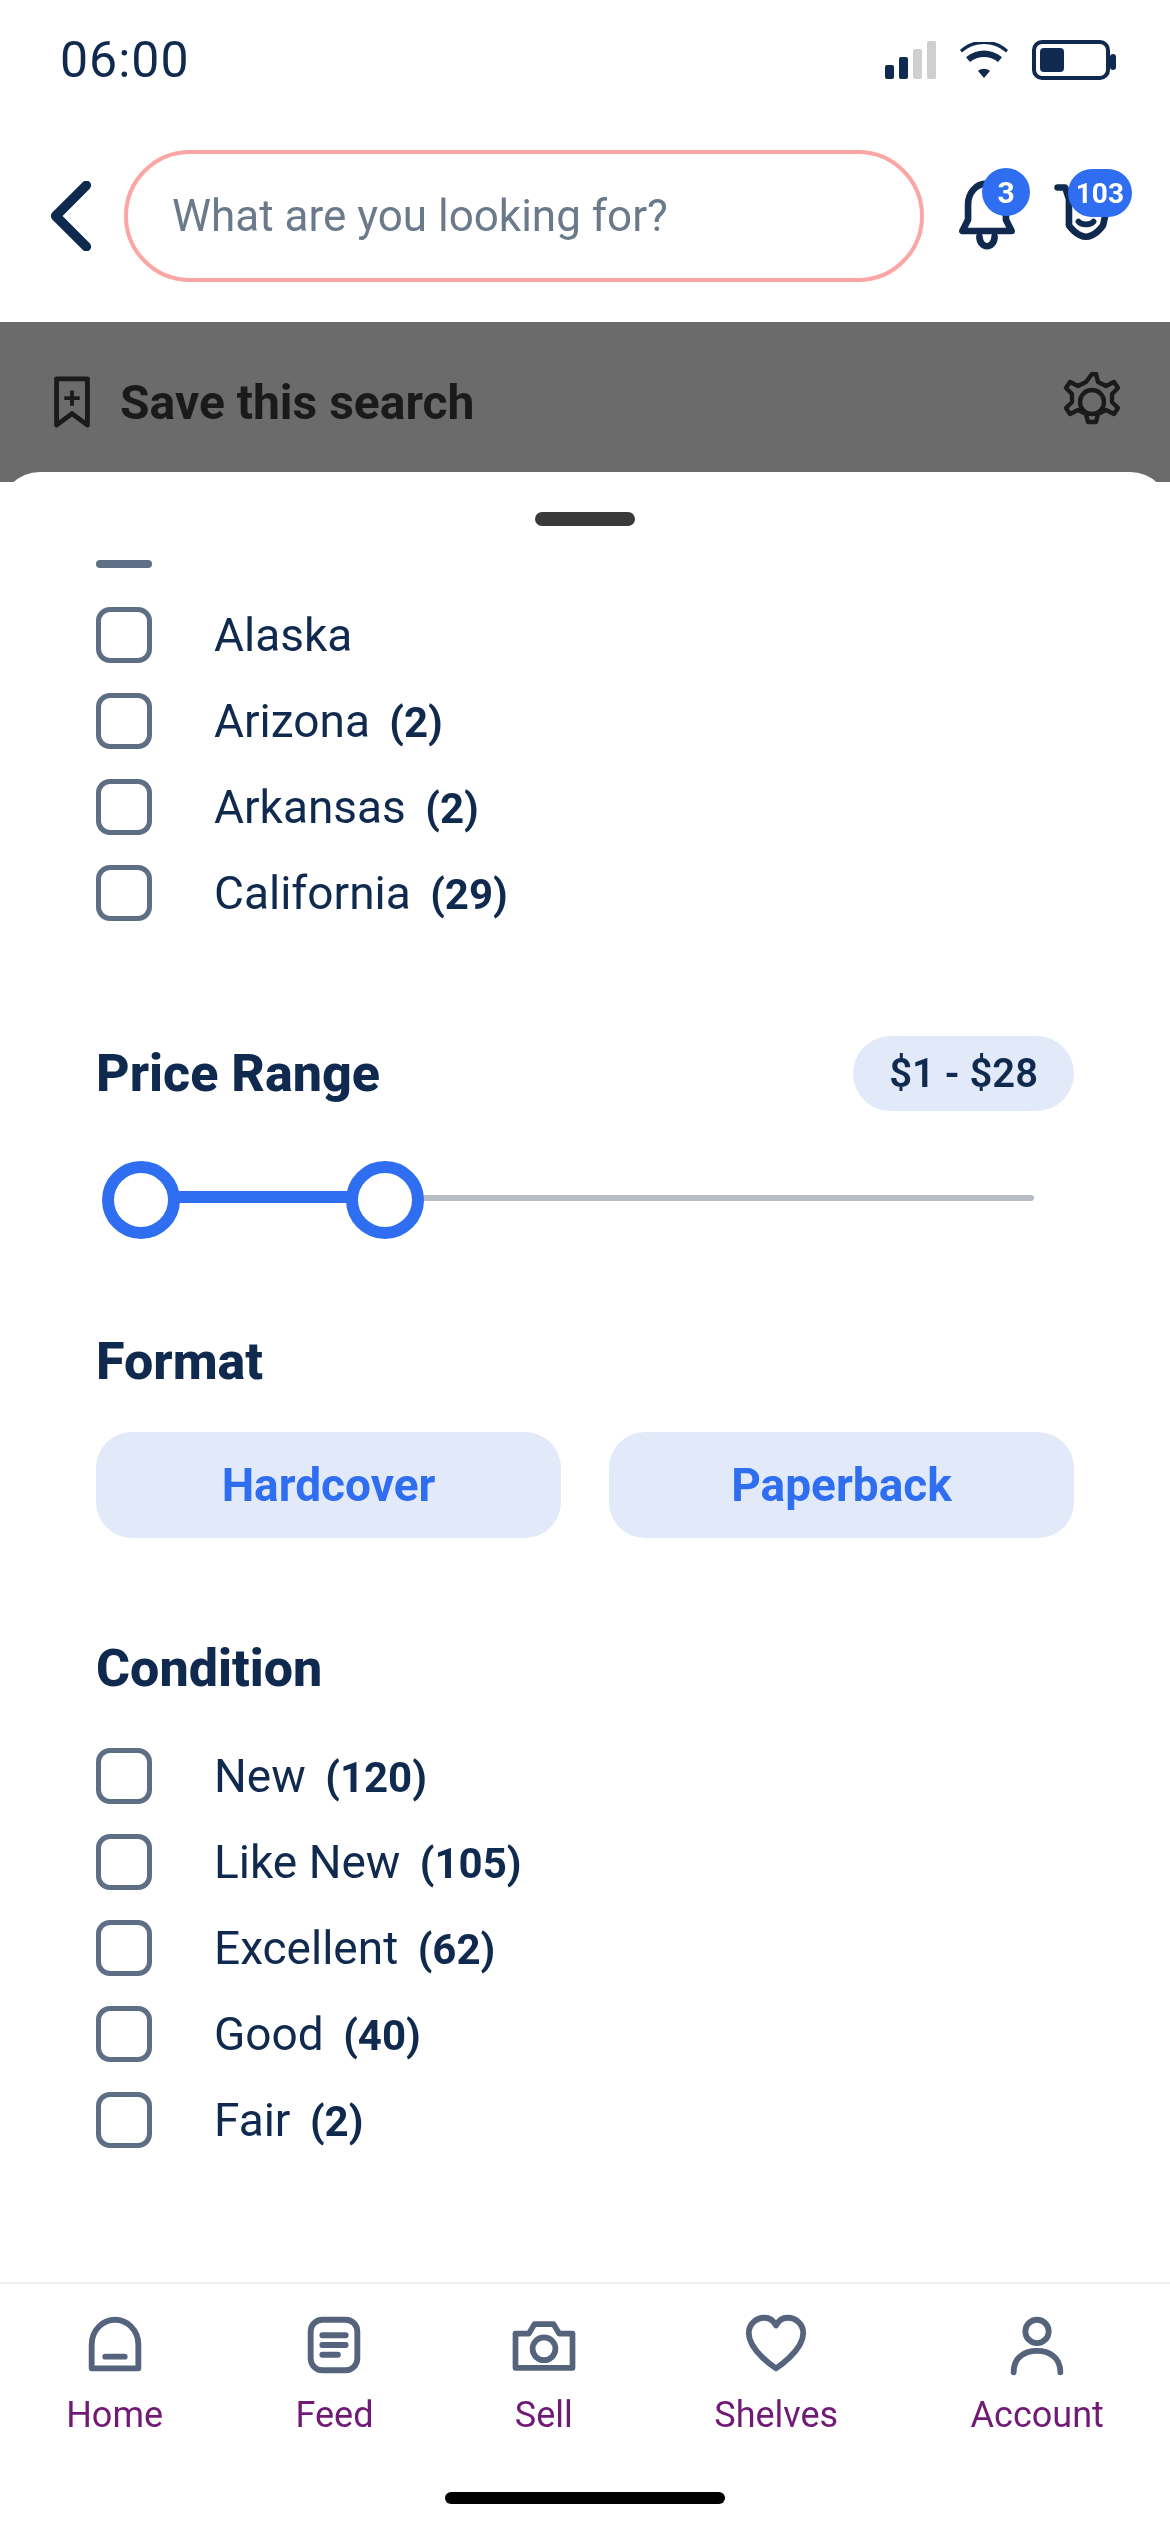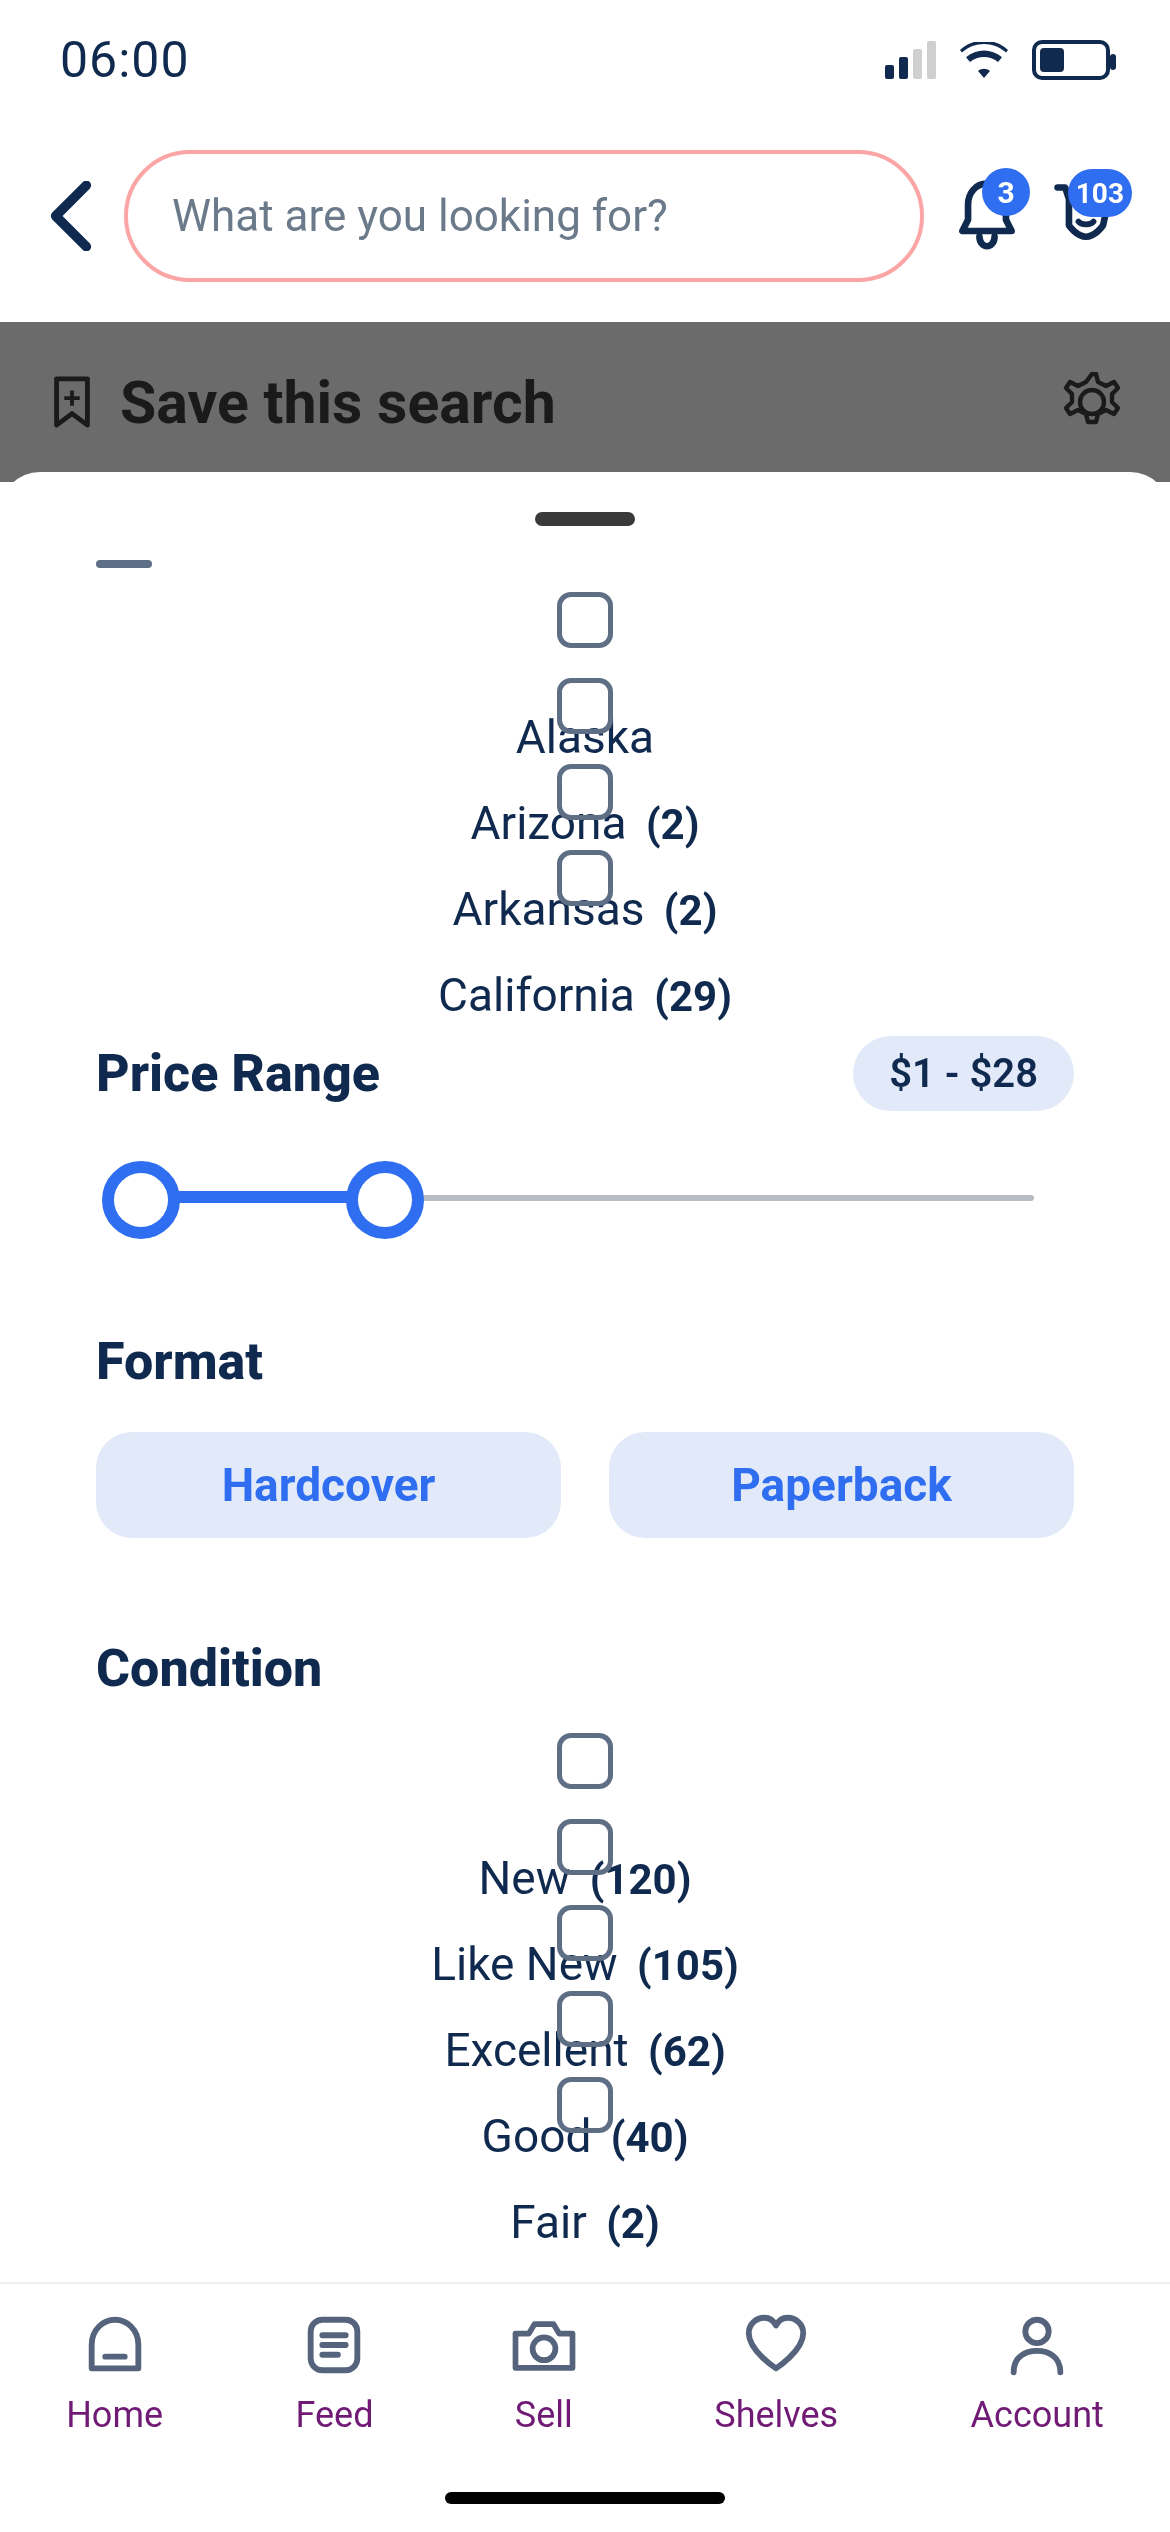--- a/index.html
+++ b/index.html
@@ -23,29 +23,29 @@
   .back-btn svg { display:block; }
   .search-box { flex:1; height:132px; border:4px solid #fca5a5; border-radius:66px; background:#fff; display:flex; align-items:center; padding:0 44px; }
   .search-box span { font-size:44px; color:#6b7a8a; }
   .bell-wrap, .cart-wrap { position:relative; }
   .badge { position:absolute; top:-10px; right:-10px; background:#2f6ef0; color:#fff; border-radius:999px; height:48px; min-width:48px; padding:0 8px; display:flex; align-items:center; justify-content:center; font-size:30px; font-weight:700; }
   .badge.wide { min-width:62px; font-size:28px;text-align:center; }
 
   
   .save-bar { background:#6b6b6b; height:160px; display:flex; align-items:center; justify-content:space-between; padding:0 48px; }
   .save-left { display:flex; align-items:center; gap:24px; }
-  .save-left span { font-size:59px; font-weight:700; color:#1a1a1a; }
+  .save-left span { font-size:48px; font-weight:700; color:#1a1a1a; }
   .gear-icon svg { display:block; }
 
   
   .sheet { position:relative; margin-top:-10px; background:#fff; border-top-left-radius:40px; border-top-right-radius:40px; padding:40px 0 0 0; }
   .grabber { width:100px; height:14px; background:#3a3a3a; border-radius:7px; margin:0 auto 34px auto; }
 
   .checkbox-list { padding:0 96px; }
-  .cb-row { display:flex; align-items:center; gap:62px; height:86px;flex-direction:column; }
+  .cb-row { display:flex; align-items:center; gap:62px; height:86px; }
   .cb { width:56px; height:56px; border:5px solid #5e6e85; border-radius:14px; flex-shrink:0; }
   .cb-label { font-size:46px; color:#0f2a4e; }
   .cb-label .count { font-weight:700; font-size:42px; margin-left:8px; }
   .partial-box { width:56px; height:8px; background:#5e6e85; border-radius:4px; margin-bottom:24px; }
 
   .section { padding:0 96px; margin-top:100px; }
   .section-header { display:flex; align-items:center; justify-content:space-between; }
   .section-title { font-size:52px; font-weight:800; color:#0f2a4e; }
   .price-chip { background:#e2eafa; color:#0f2a4e; font-size:40px; font-weight:600; padding:14px 36px; border-radius:40px; }
 

